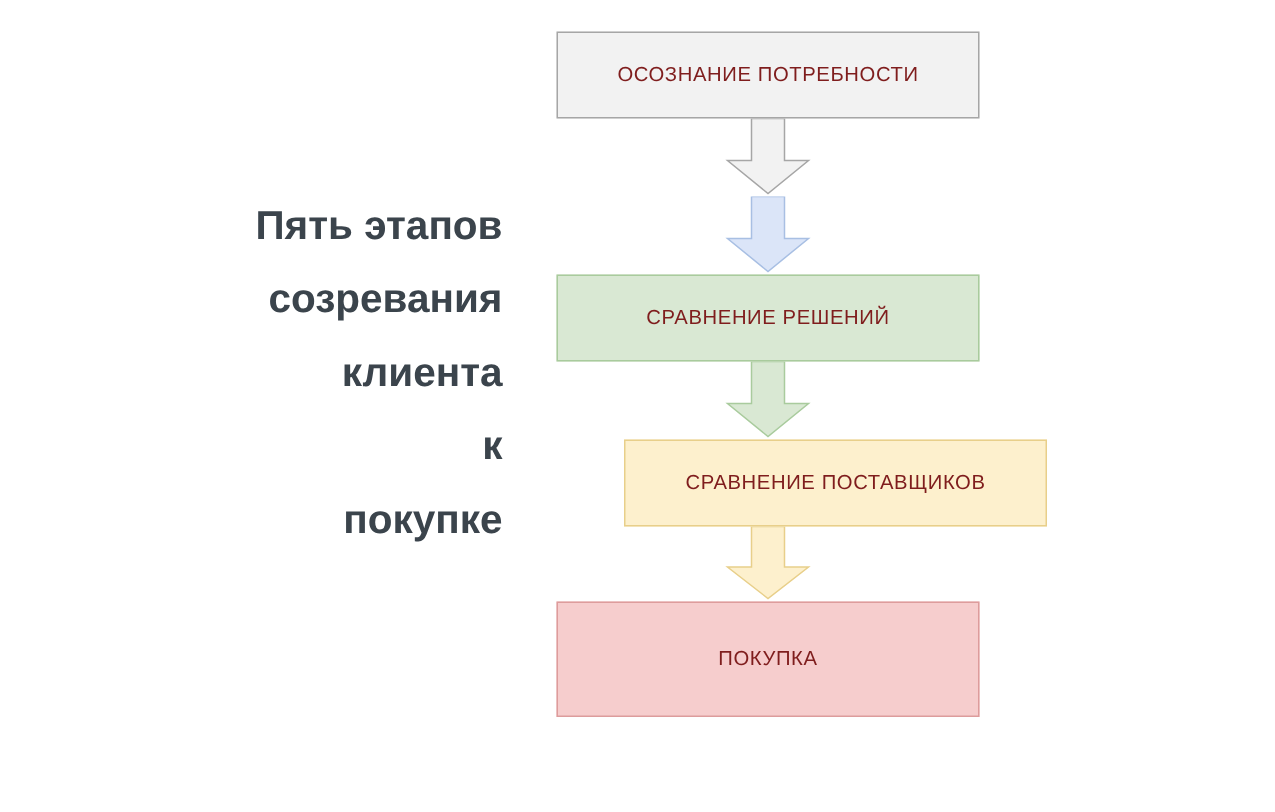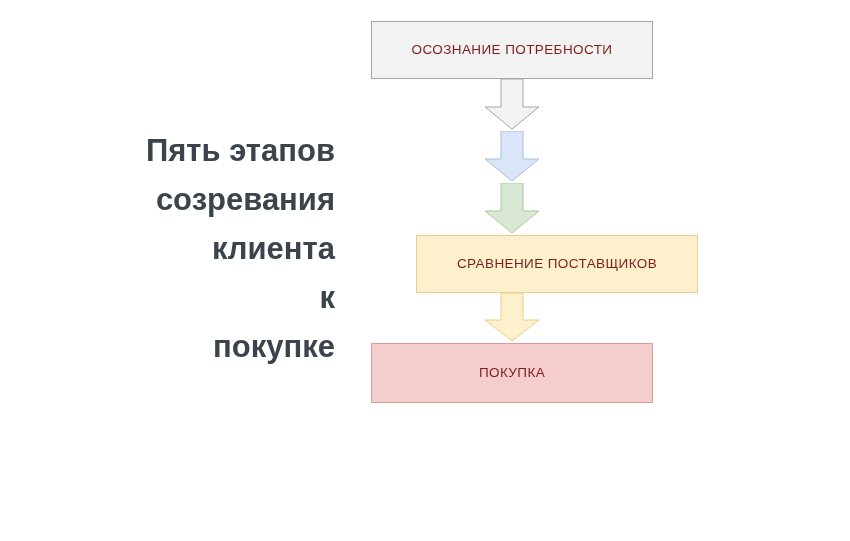--- a/index.html
+++ b/index.html
@@ -25,21 +25,21 @@
 
   
   .title-block {
     position: absolute;
     left: 90px;
     top: 126px;
     width: 245px;
     text-align: right;
     color: #3b444c;
     font-weight: bold;
-    font-size: 31px;
+    font-size: 27px;
     line-height: 49px;
     letter-spacing: 0px;
     white-space: pre-line;
   }
 
   
   .flow {
     position: absolute;
     left: 371px;
     top: 21px;
@@ -65,21 +65,21 @@
     display: block;
     padding: 0 8px;
     line-height: 1.2;
   }
 
   
   .stage-1 { height: 58px; }
   .stage-2 { height: 58px; }
   .stage-3 { height: 58px; }
   .stage-4 { height: 58px; margin-left: 45px; }
-  .stage-5 { height: 60px; }
+  .stage-5 { height: 77px; }
 
   
   .connector {
     position: relative;
     width: 282px;
     height: 52px;
   }
   .connector.c4 { height: 50px; }
 
   .arrow {
@@ -120,20 +120,23 @@
 
 
     <div class="connector c2">
       <div class="arrow">
         <svg viewBox="0 0 62 52" preserveAspectRatio="none">
           <polygon points="20,0 42,0 42,28 58,28 31,50 4,28 20,28" fill="#dbe5f8" stroke="#a8bfe3" stroke-width="1"></polygon>
         </svg>
       </div>
     </div>
 
+    <div class="stage stage-3" style="background:#d9e8d3;border-color:#a9cb9d;">
+      <span class="stage-label">СРАВНЕНИЕ РЕШЕНИЙ</span>
+    </div>
 
     <div class="connector c3">
       <div class="arrow">
         <svg viewBox="0 0 62 52" preserveAspectRatio="none">
           <polygon points="20,0 42,0 42,28 58,28 31,50 4,28 20,28" fill="#d9e8d3" stroke="#a9cb9d" stroke-width="1"></polygon>
         </svg>
       </div>
     </div>
 
     <div class="stage stage-4" style="background:#fdf0cd;border-color:#e8cf8a;">

